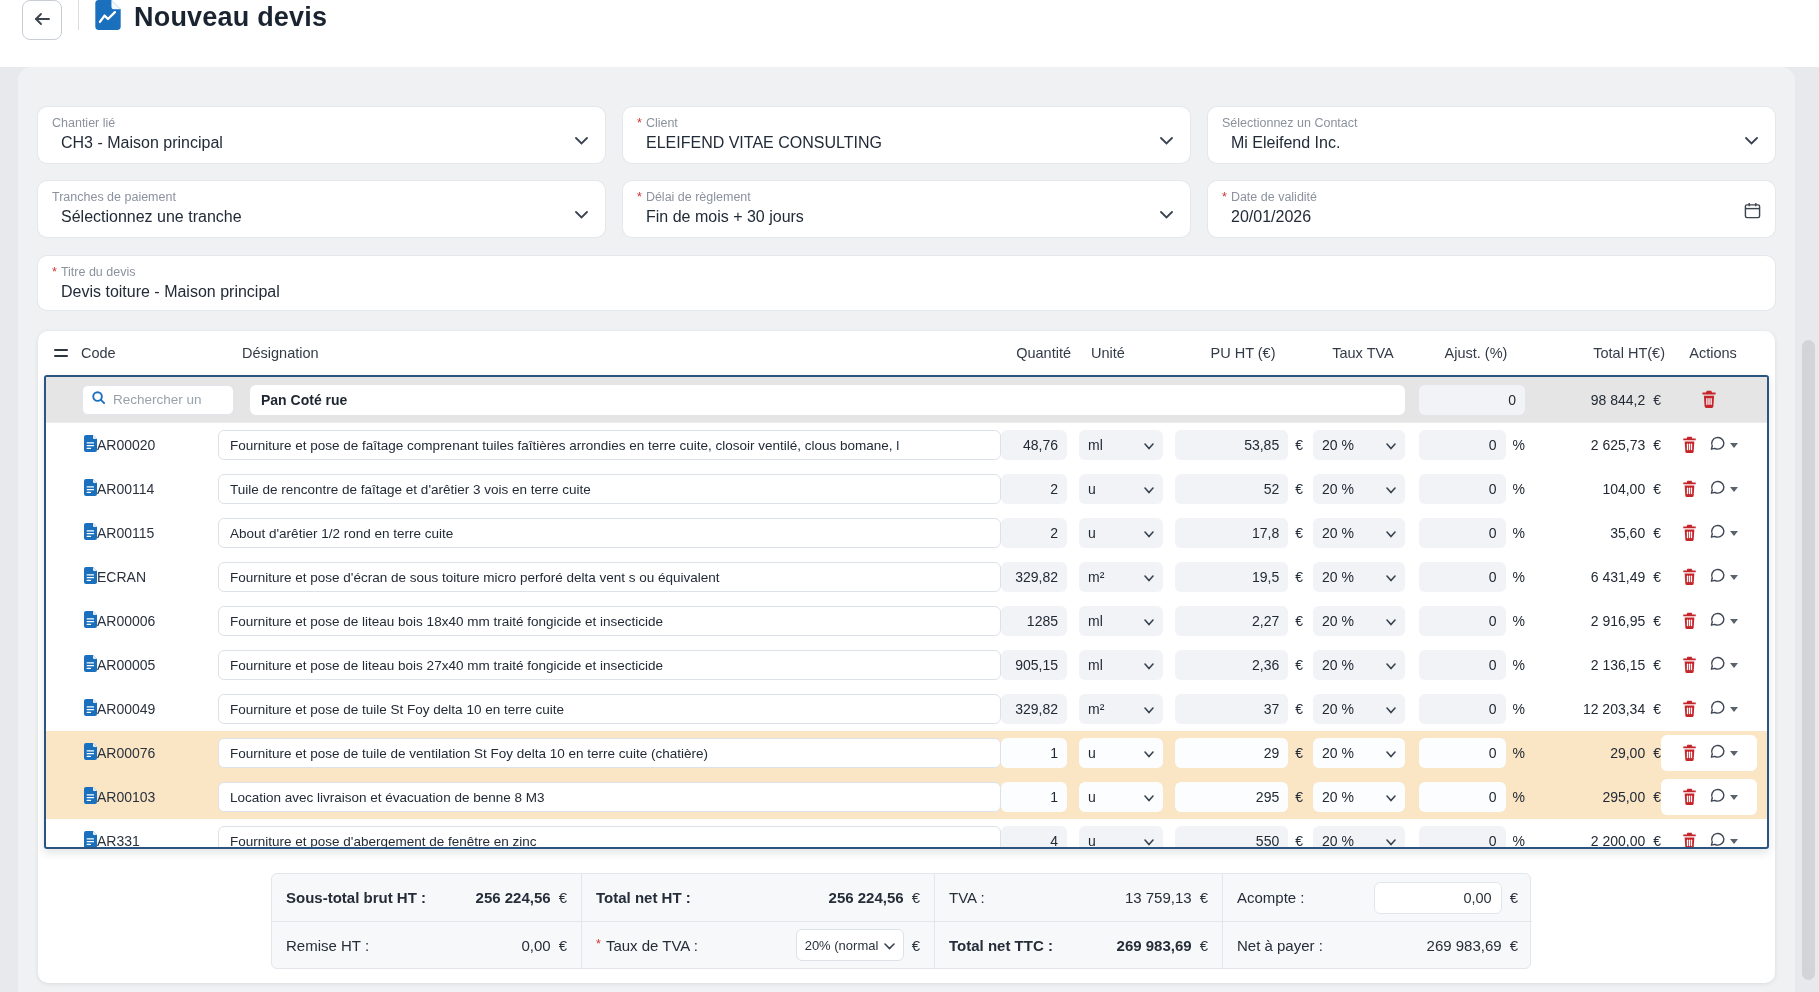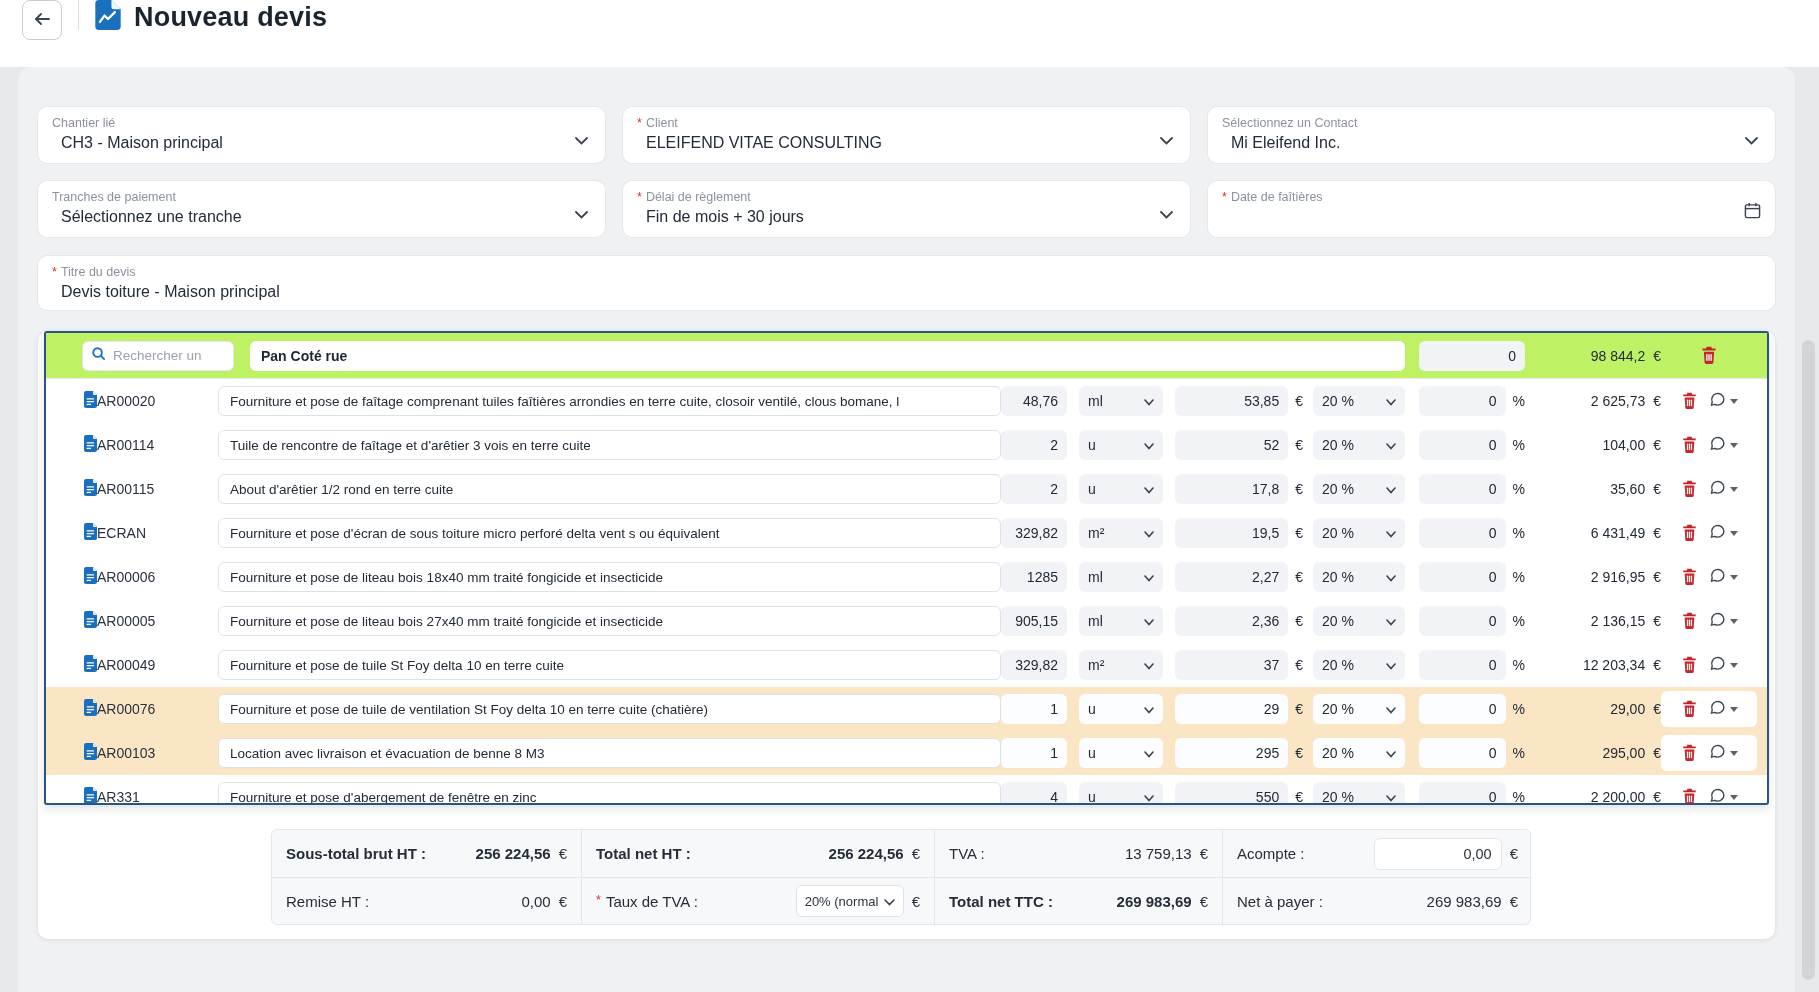--- a/index.html
+++ b/index.html
@@ -43,21 +43,21 @@
   .hc-ajust { width:106px; margin-left:14px; text-align:center; }
   .hc-total { width:126px; margin-left:10px; text-align:right; }
   .hc-actions { width:96px; text-align:center; }
   .drag-handle { display:flex; flex-direction:column; gap:4px; cursor:grab; }
   .drag-handle i { display:block; width:14px; height:2px; background:#2e3641; border-radius:1px; }
 
   .table-body { border:2px solid #2b5580; border-radius:3px; margin:0 2px; height:474px; overflow:hidden; background:#fff;
     box-shadow:0 4px 8px rgba(20,30,40,.12); }
 
   
-  .section-row { height:46px; background:#bef264; border-bottom:1px solid #e9ebef; display:flex; align-items:center; padding-right:10px; }
+  .section-row { height:46px; background:#e5e5e5; border-bottom:1px solid #e9ebef; display:flex; align-items:center; padding-right:10px; }
   .search-box { margin-left:36px; width:152px; height:30px; background:#fff; border:1px solid #e2e6ec; border-radius:6px;
     display:flex; align-items:center; gap:7px; padding:0 8px; }
   .search-ph { color:#9aa1ab; font-size:13.5px; white-space:nowrap; overflow:hidden; }
   .section-title-input { flex:1; margin-left:16px; height:30px; background:#fff; border-radius:6px;
     display:flex; align-items:center; padding:0 11px; font-size:14px; font-weight:bold; color:#1d2530; }
   .section-right { display:flex; align-items:center; }
   .section-ajust { width:106px; margin-left:14px; }
   .section-total { width:126px; margin-left:10px; display:flex; justify-content:flex-end; gap:8px; font-size:14px; color:#222a35; }
   .section-actions { width:96px; display:flex; justify-content:center; }
 
@@ -181,42 +181,60 @@
           <span>Délai de règlement</span>
         </div>
       <div class="field-value">Fin de mois + 30 jours</div>
       <span class="chev"><svg width="13" height="8" viewBox="0 0 13 8" fill="none" stroke="#3a4350" stroke-width="1.8" stroke-linecap="round">
             <polyline points="1,1 6.5,6.5 12,1"></polyline>
           </svg></span>
     </div>
     <div class="field">
       <div class="field-label">
           <span class="req">*</span>
-          <span>Date de faîtières</span>
-        </div>
+          <span>Date de validité</span>
+        </div>
+      <div class="field-value">20/01/2026</div>
       <span class="cal">
         <svg width="17" height="17" viewBox="0 0 18 18" fill="none" stroke="#3c434c" stroke-width="1.5">
           <rect x="1.5" y="3" width="15" height="13.5" rx="1.6"></rect>
             <line x1="1.5" y1="7" x2="16.5" y2="7"></line>
           <line x1="5.5" y1="1" x2="5.5" y2="4.5"></line>
             <line x1="12.5" y1="1" x2="12.5" y2="4.5"></line>
         </svg>
       </span>
     </div>
   </div>
 
   <div class="field title-field">
     <div class="field-label">
         <span class="req">*</span>
         <span>Titre du devis</span>
       </div>
     <div class="field-value">Devis toiture - Maison principal</div>
   </div>
 
   <div class="table-card">
+    <div class="cols-header">
+      <div class="hc hc-code">
+        <span class="drag-handle">
+            <i></i>
+            <i></i>
+          </span>
+        <span>Code</span>
+      </div>
+      <div class="hc hc-desig">Désignation</div>
+      <div class="hc hc-qty">Quantité</div>
+      <div class="hc hc-unit">Unité</div>
+      <div class="hc hc-pu">PU HT (€)</div>
+      <div class="hc hc-tva">Taux TVA</div>
+      <div class="hc hc-ajust">Ajust. (%)</div>
+      <div class="hc hc-total">Total HT(€)</div>
+      <div class="hc hc-actions">Actions</div>
+    </div>
 
     <div class="table-body">
 
       <div class="section-row">
         <div class="search-box">
           <span>
             <svg width="15" height="15" viewBox="0 0 16 16" fill="none" stroke="#1b6fc0" stroke-width="2" stroke-linecap="round">
               <circle cx="7" cy="7" r="4.6"></circle>
                 <line x1="10.6" y1="10.6" x2="14" y2="14"></line>
             </svg>

